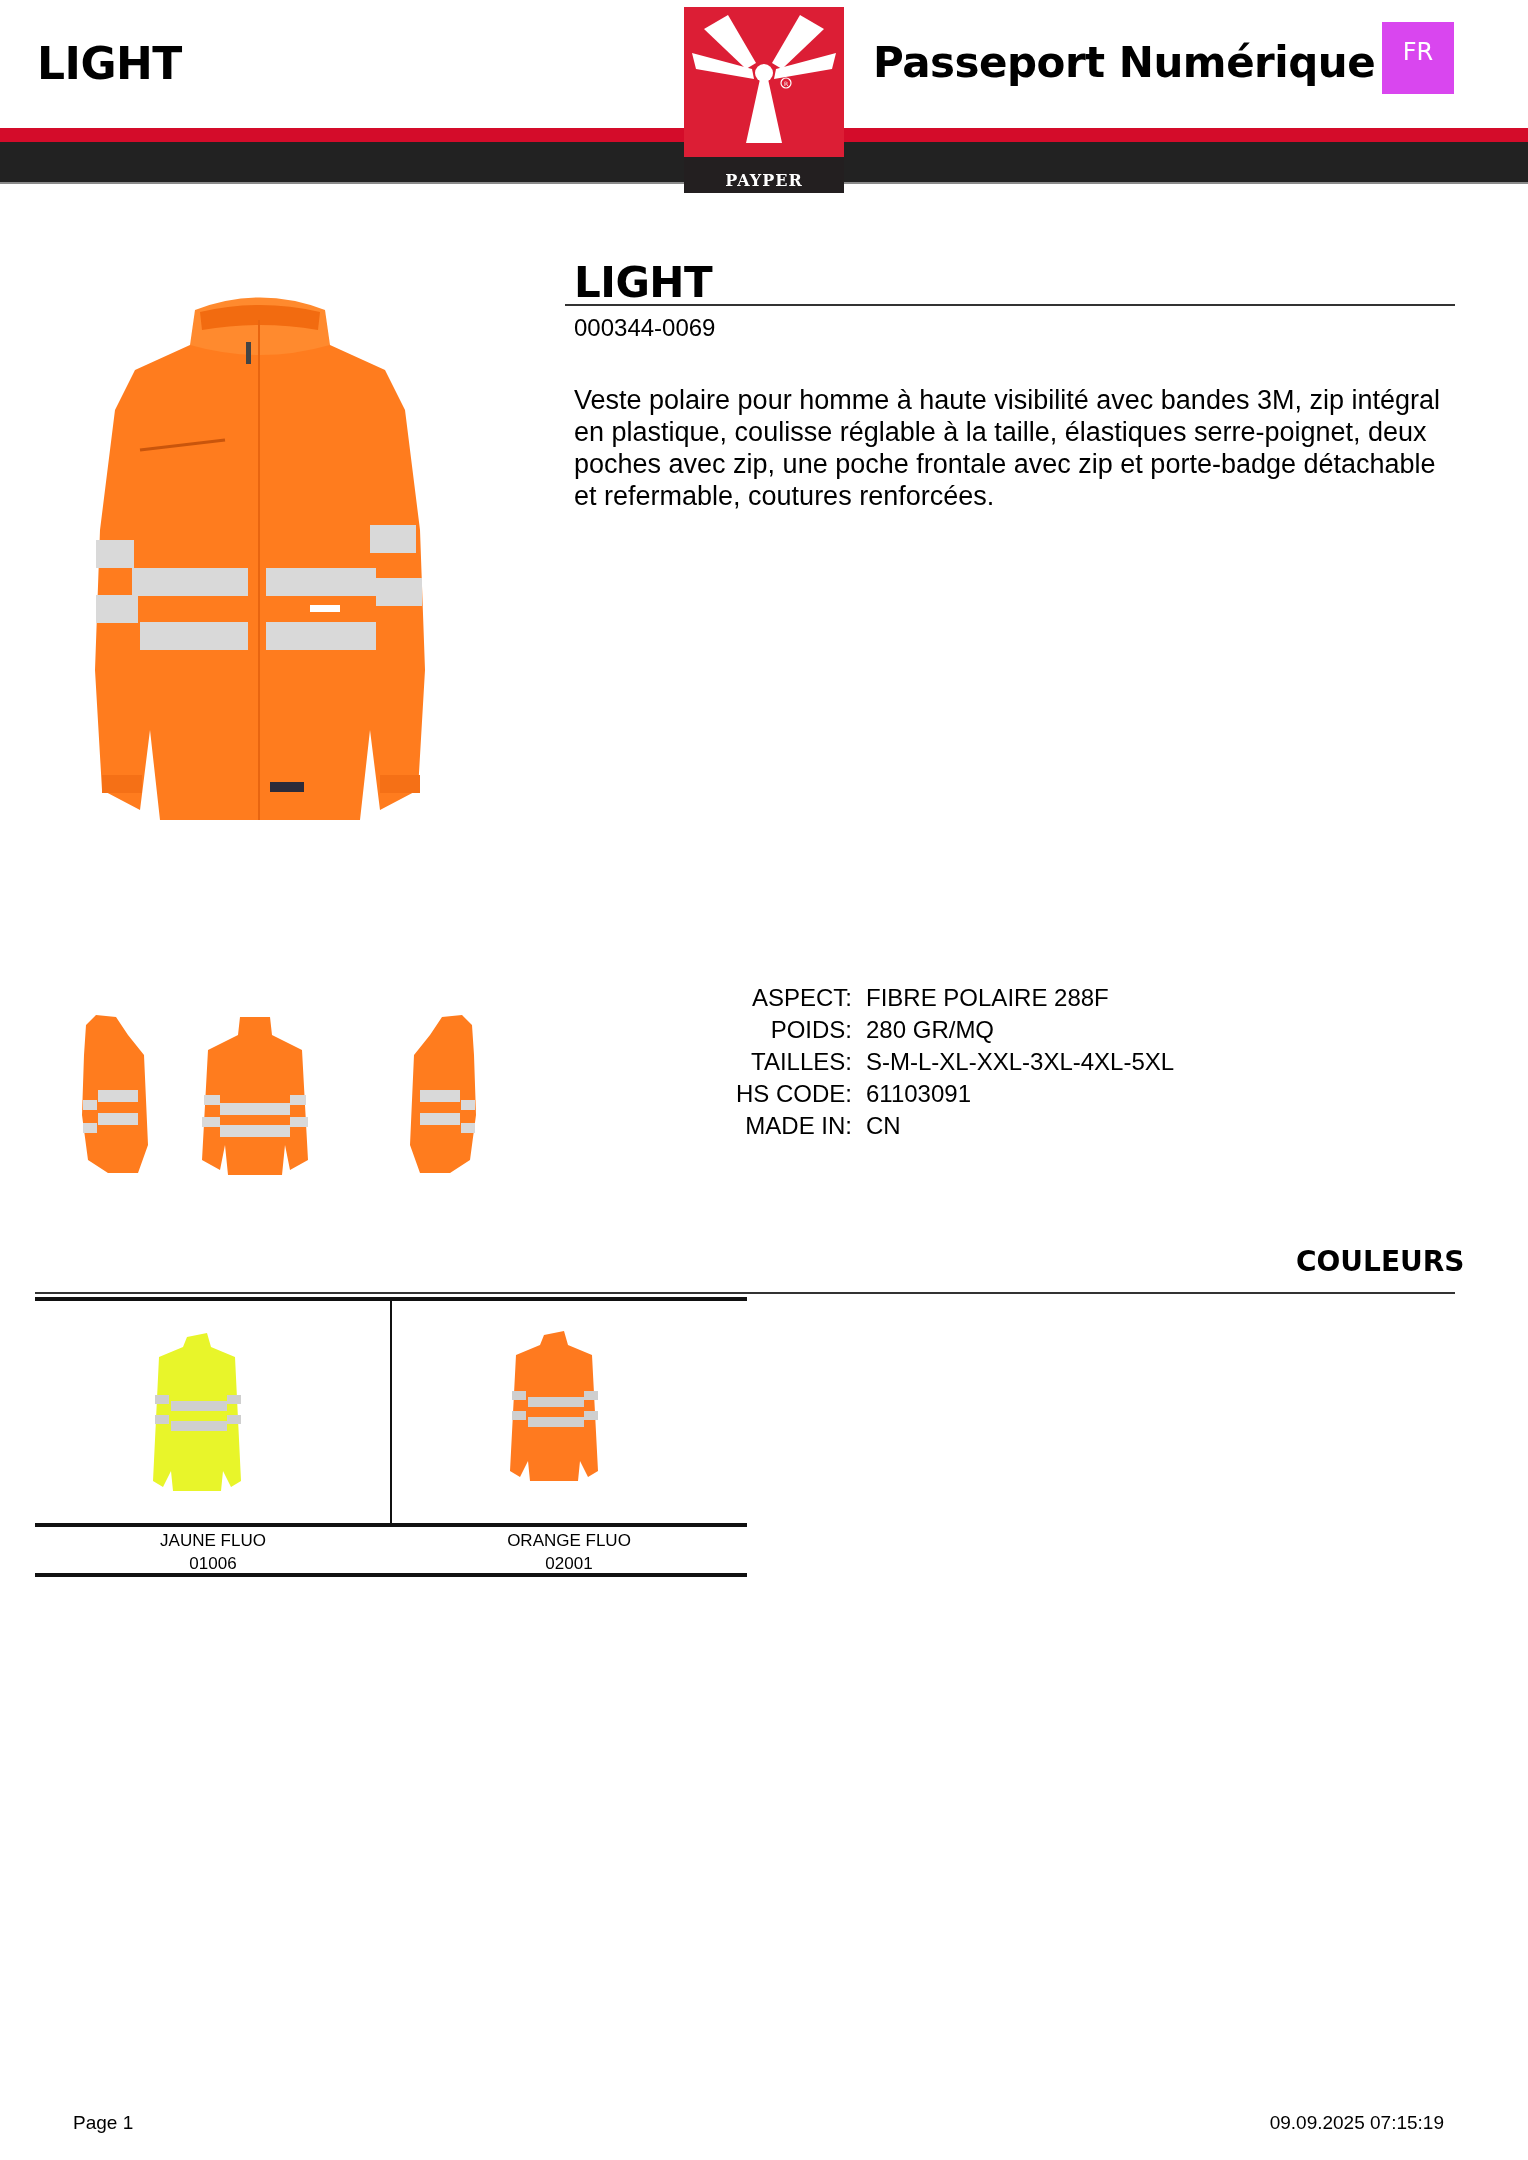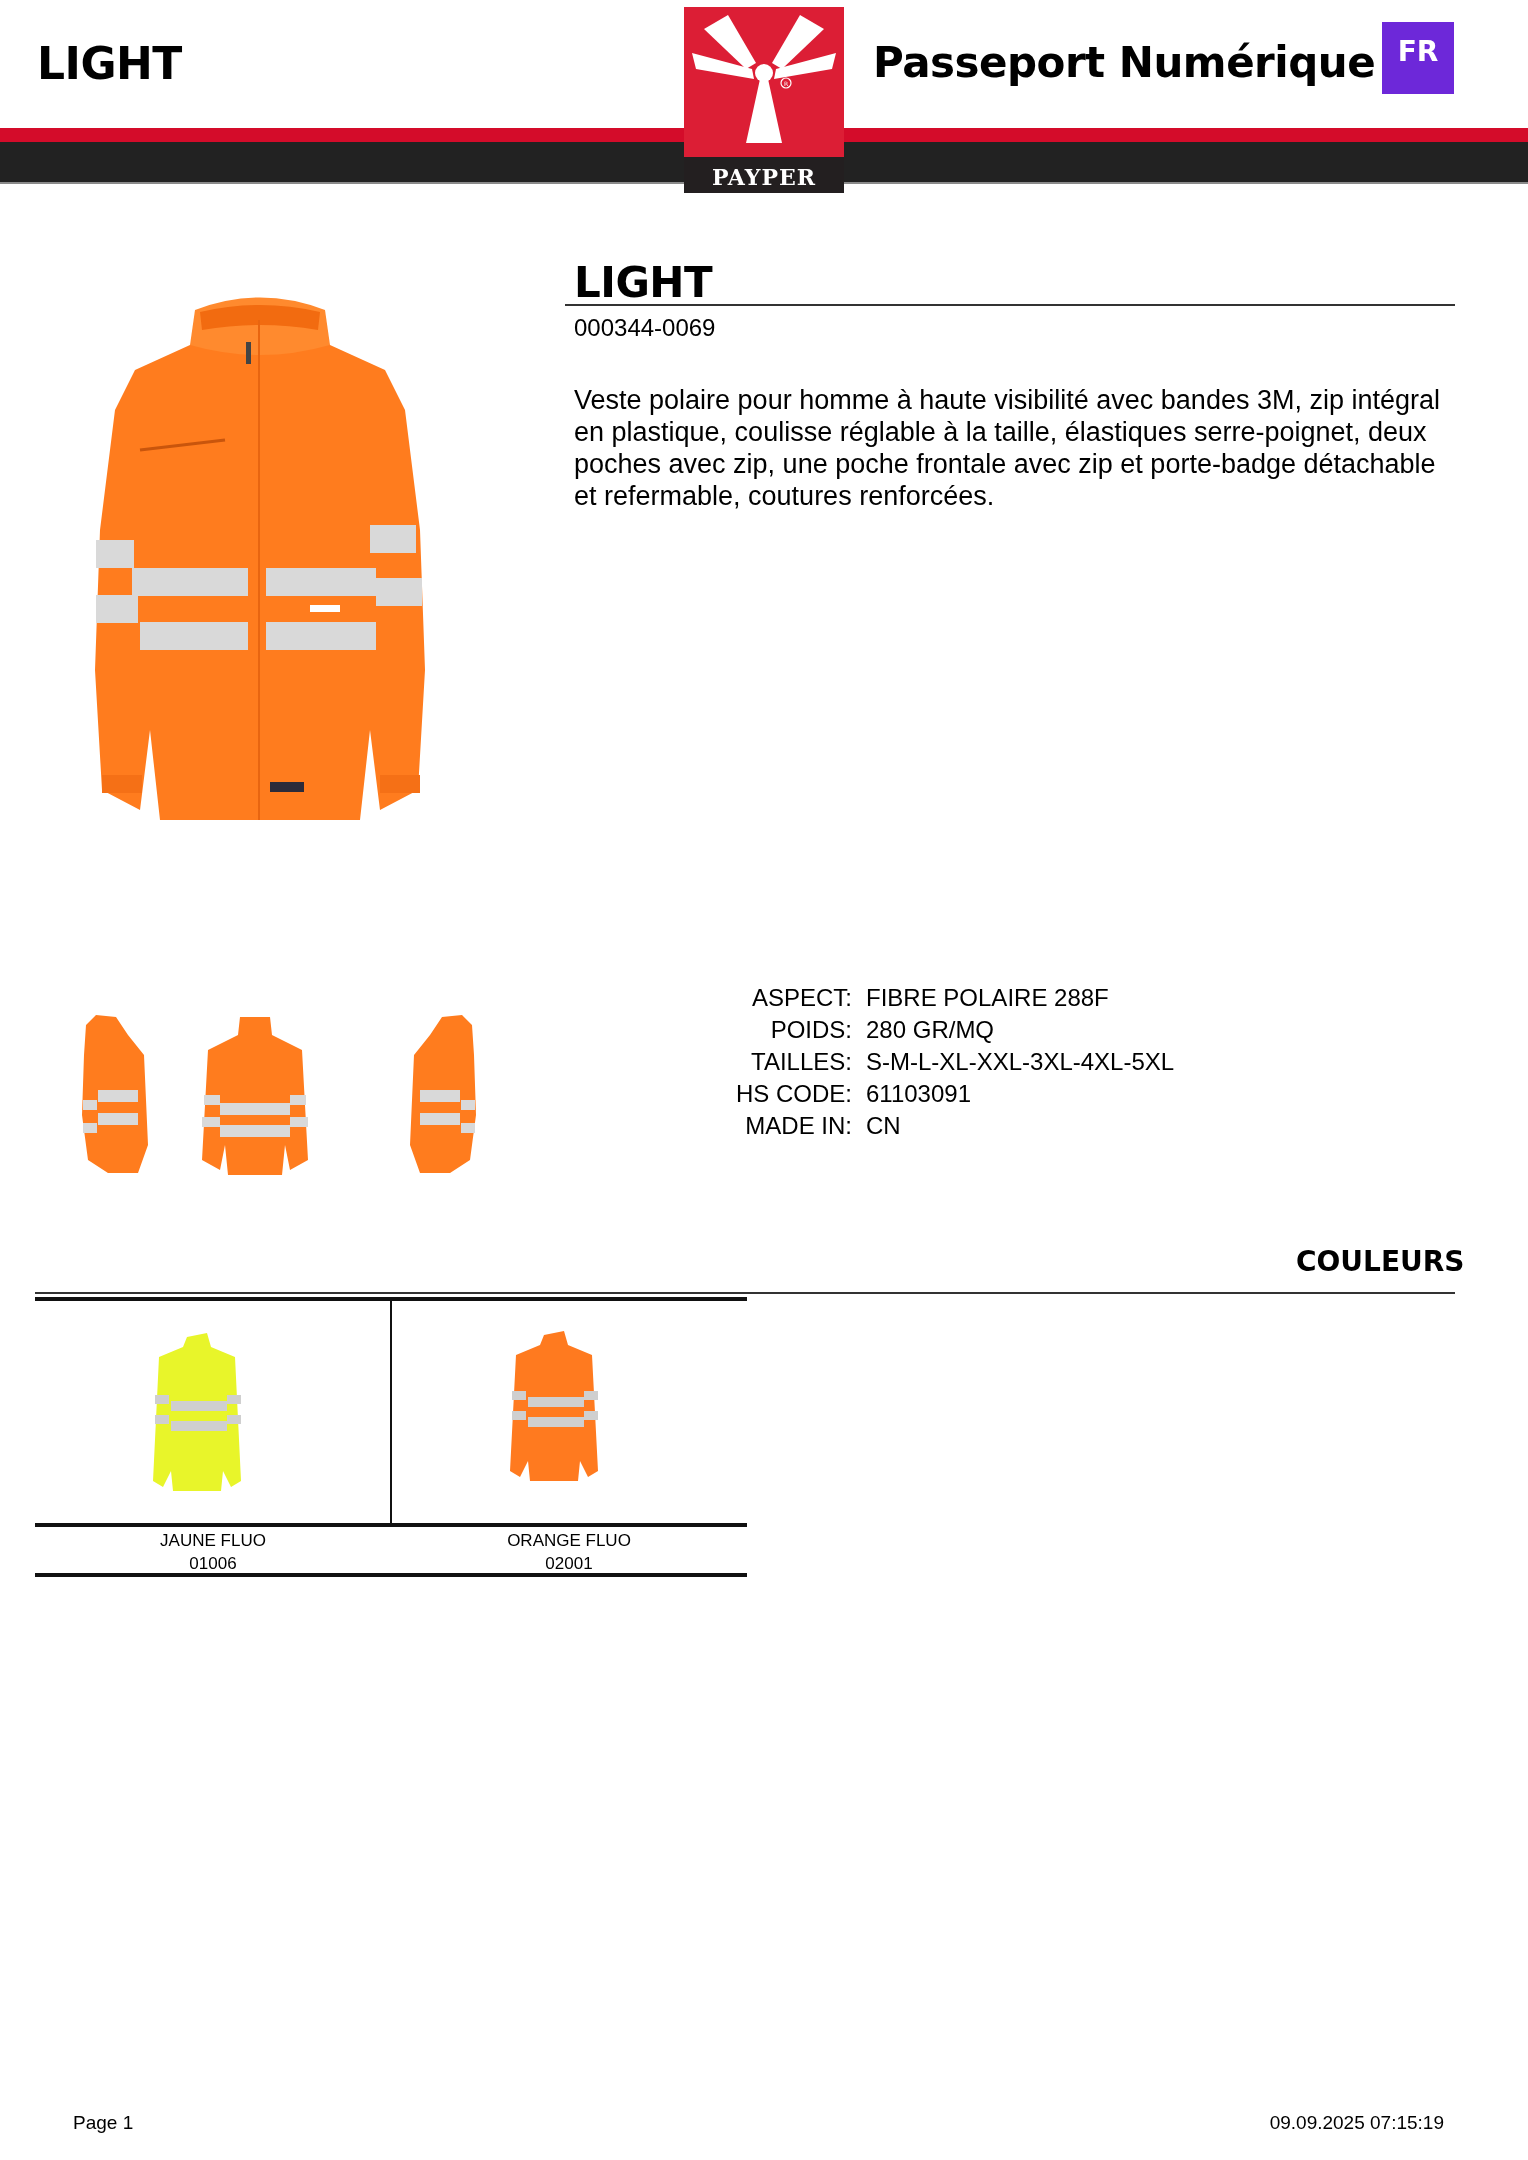--- a/index.html
+++ b/index.html
@@ -10,26 +10,26 @@
     .hdr-title { position: absolute; left: 37px; top: 38px; font-size: 44px; font-weight: bold;
                  letter-spacing: -0.5px; font-family: "DejaVu Sans", sans-serif; }
     .hdr-band-red { position: absolute; left: 0; top: 128px; width: 1528px; height: 14px; background: #d40c2a; }
     .hdr-band-dark { position: absolute; left: 0; top: 142px; width: 1528px; height: 40px; background: #222222; }
     .hdr-band-line { position: absolute; left: 0; top: 182px; width: 1528px; height: 2px; background: #8a8a8a; }
 
     .logo { position: absolute; left: 684px; top: 7px; width: 160px; height: 186px; background: #dc1e35; }
     .logo svg { position: absolute; left: 0; top: 0; }
     .logo-bottom { position: absolute; left: 0; bottom: 0; width: 160px; height: 36px; background: #231f20; }
     .logo-text { position: absolute; left: 0; bottom: 3px; width: 160px; text-align: center; color: #fff;
-                 font-family: "DejaVu Serif", serif; font-weight: bold; font-size: 22px; letter-spacing: 1px; }
+                 font-family: "DejaVu Serif", serif; font-weight: bold; font-size: 16px; letter-spacing: 1px; }
 
     .hdr-sub { position: absolute; left: 873px; top: 38px; font-size: 42px; font-weight: bold;
                font-family: "DejaVu Sans", sans-serif; letter-spacing: -0.5px; }
-    .lang-badge { position: absolute; left: 1382px; top: 22px; width: 72px; height: 72px; background: #6d28d9;
-                  color: #fff; font-size: 28px; font-weight: bold; text-align: center; line-height: 72px;
+    .lang-badge { position: absolute; left: 1382px; top: 22px; width: 72px; height: 72px; background: #d946ef;
+                  color: #fff; font-size: 24px; font-weight: normal; text-align: center; line-height: 72px;
                   box-sizing: border-box; padding-bottom: 14px; line-height: 60px; }
 
     
     .prod-name { position: absolute; left: 574px; top: 258px; font-size: 42px; font-weight: bold; letter-spacing: -0.5px; }
     .prod-rule { position: absolute; left: 565px; top: 304px; width: 890px; height: 2px; background: #333; }
     .prod-code { position: absolute; left: 574px; top: 314px; font-size: 24px; font-family: "Liberation Sans Narrow", "Liberation Sans", sans-serif; }
     .prod-desc { position: absolute; left: 574px; top: 384px; width: 880px; font-size: 27px; line-height: 32px;
                  font-family: "Liberation Sans", sans-serif; }
 
     

